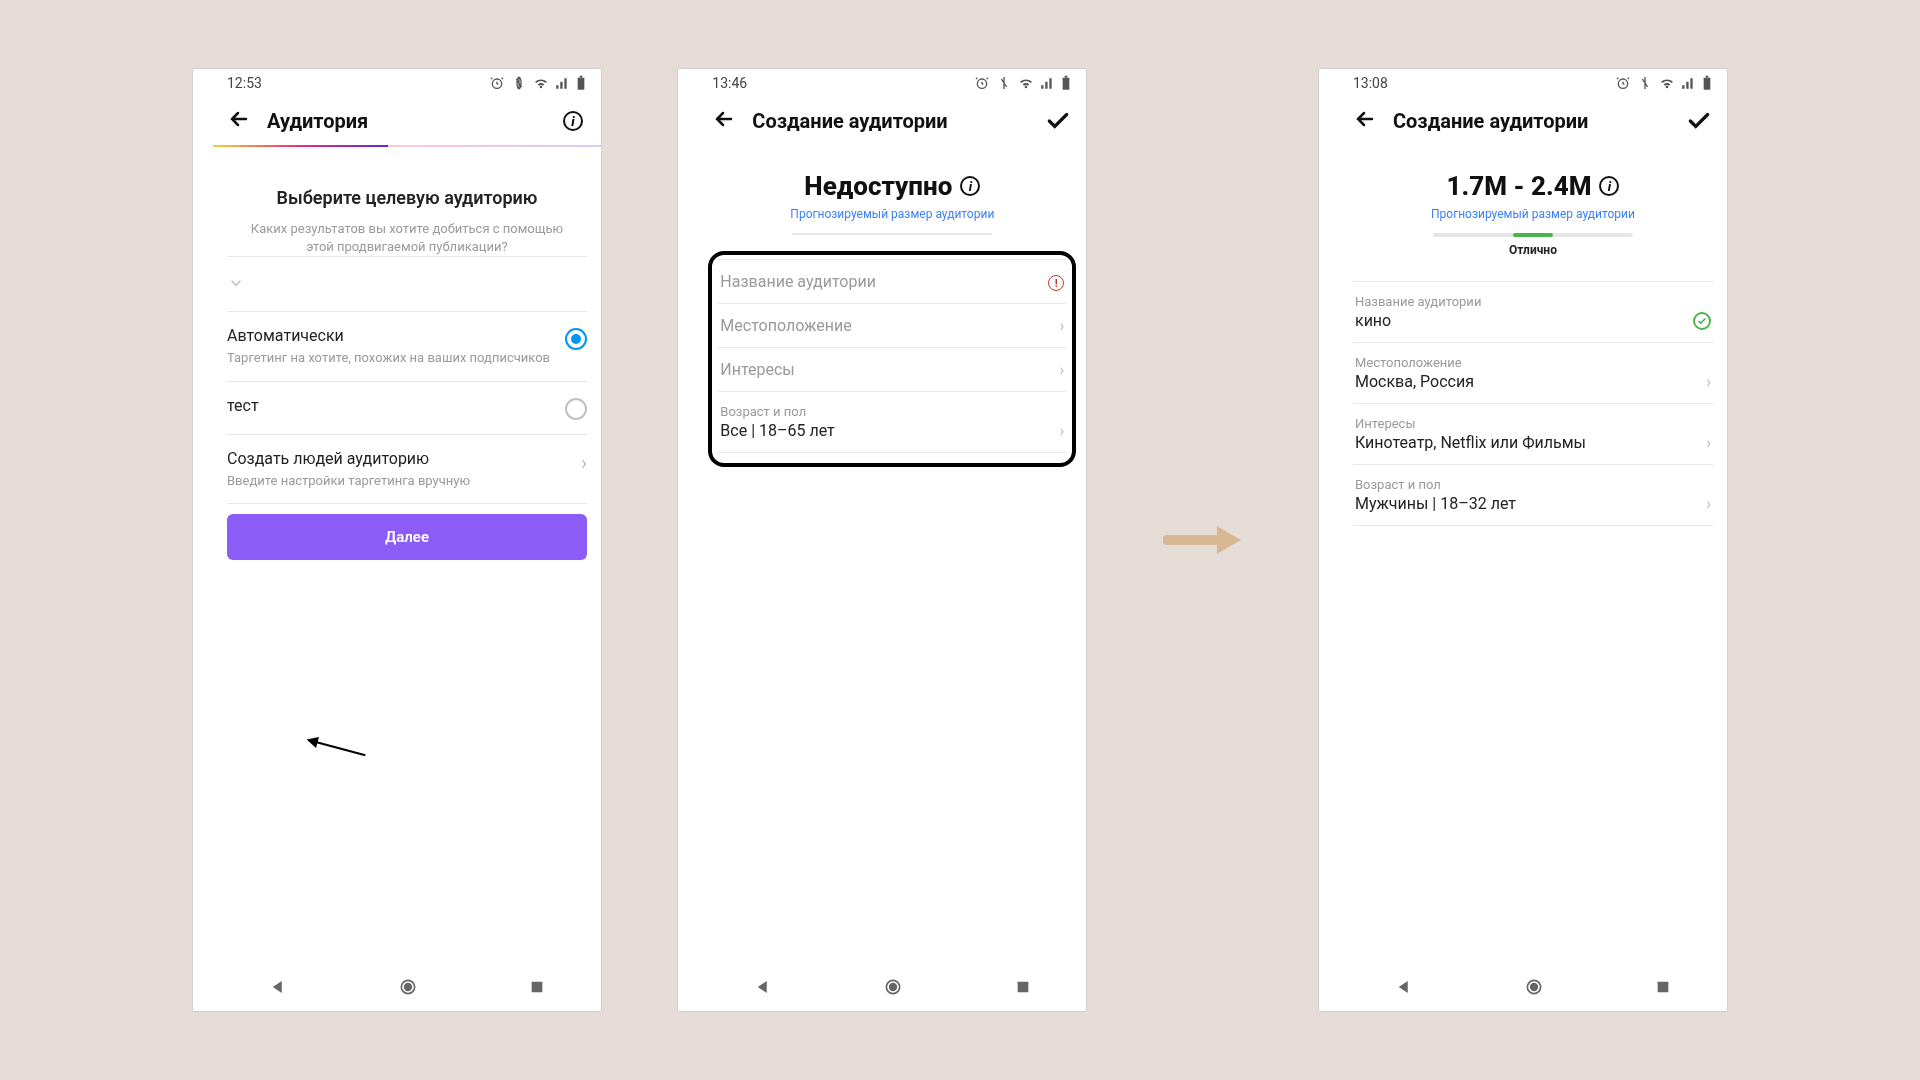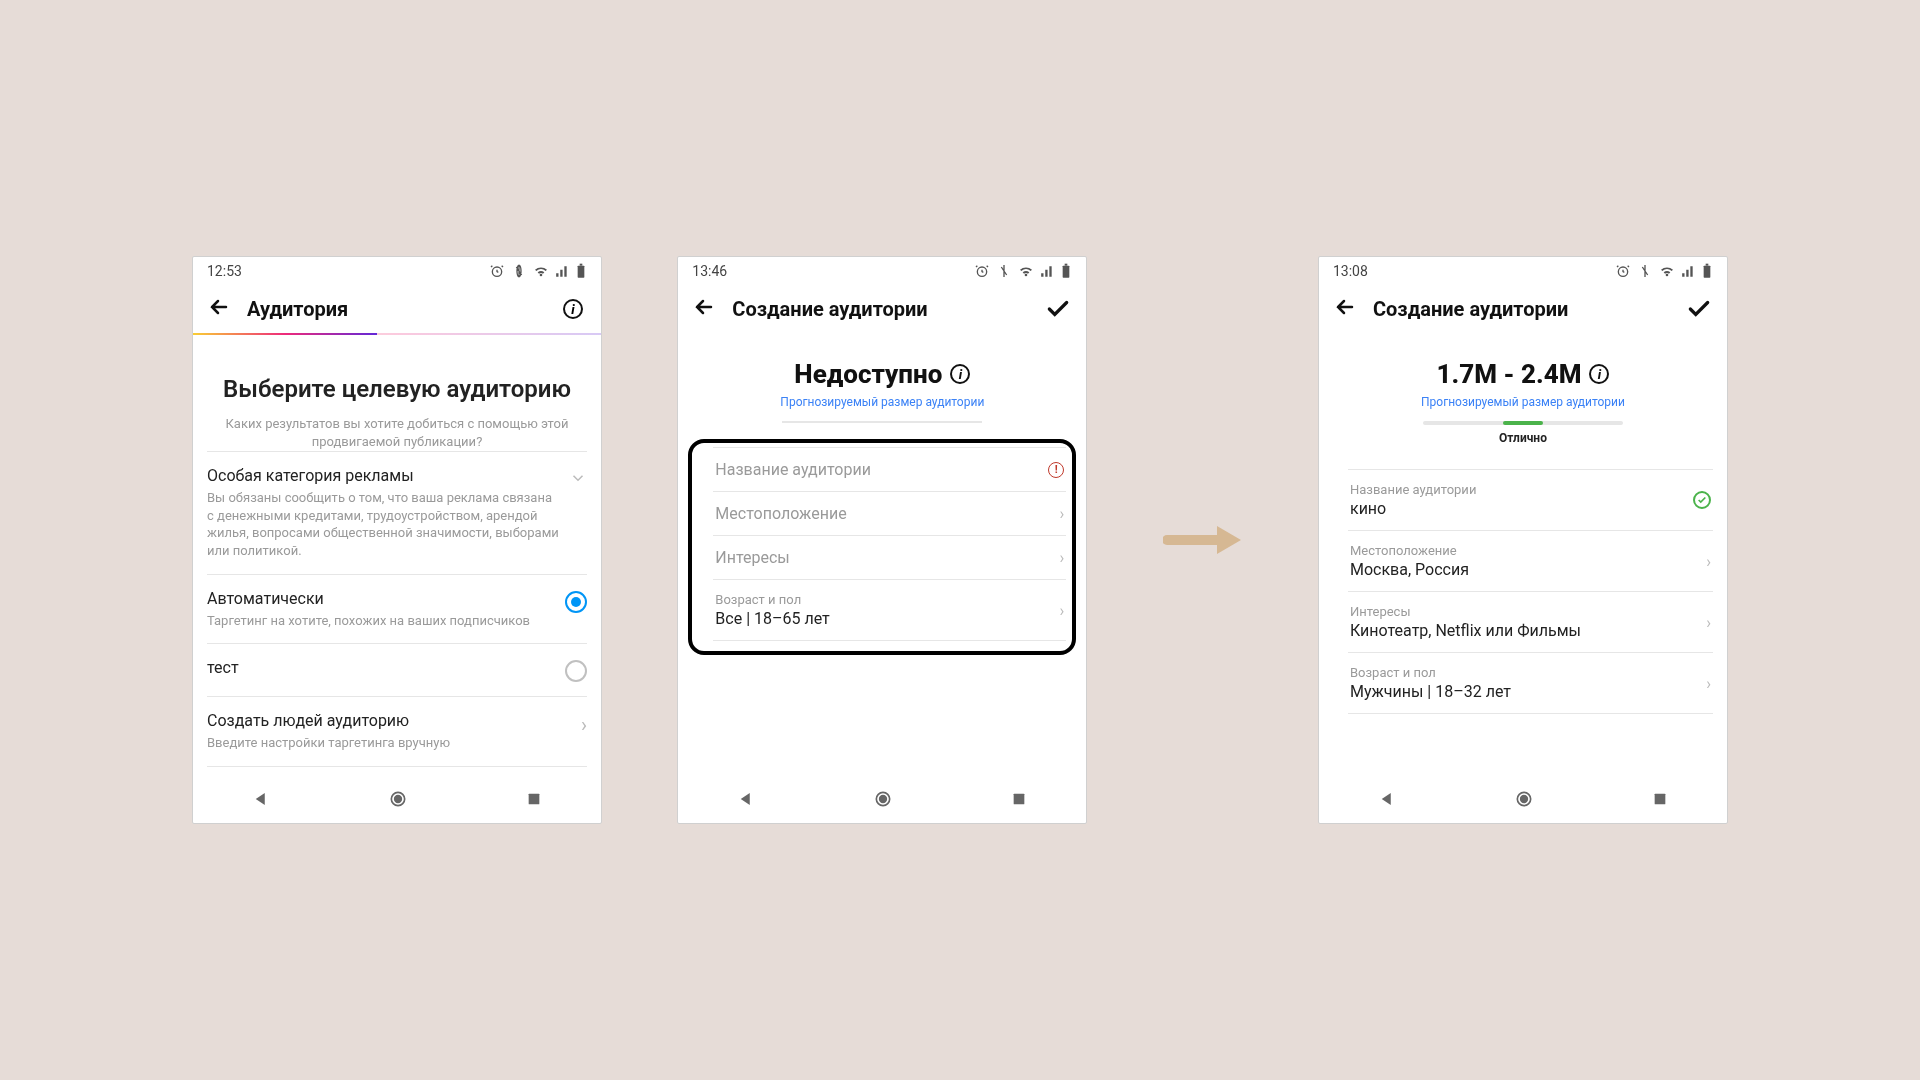--- a/index.html
+++ b/index.html
@@ -15,27 +15,28 @@
     position: absolute;
     left: 50%; top: 50%;
     transform: translate(-50%, -50%);
     width: 1536px; height: 900px;
     display: flex;
     align-items: center;
     justify-content: space-between;
   }
   .phone {
     width: 410px;
-    height: 568px;
+    height: 944px;
     background: #fff;
     border: 1px solid #d0d0d0;
     border-radius: 2px;
     display: flex;
     flex-direction: column;
     position: relative;
+    padding-left: 20px;
   }
   .status-bar {
     height: 28px;
     display: flex;
     align-items: center;
     justify-content: space-between;
     padding: 0 14px;
     font-size: 14px;
     color: #444;
   }
@@ -57,21 +58,21 @@
   .header .right-icon { width: 28px; height:28px; display:flex; align-items:center; justify-content:center; }
   .gradient-bar-wrap { height:2px; position:relative; }
   .gradient-full {
     position:absolute; left:0; right:0; height:2px;
     background: linear-gradient(90deg,#f9ce34,#ee2a7b 50%,#6228d7);
     opacity:.25;
   }
   .content { flex:1; overflow:hidden; padding: 0 14px; }
   .big-heading {
     text-align:center;
-    font-size:24px;
+    font-size:18px;
     font-weight:600;
     color:#222;
     margin-top: 40px;
   }
   .sub-heading {
     text-align:center;
     font-size:13px;
     color:#9a9a9a;
     margin-top: 12px;
     line-height:1.4;
@@ -131,21 +132,21 @@
   .reach-bar-fill {
     position:absolute; left:40%; width:20%; top:0; bottom:0;
     background:#4bb34b; border-radius:4px;
   }
   .reach-status {
     text-align:center; font-size:12px; font-weight:700; color:#222; margin-top:6px;
   }
   .form-row {
     border-bottom:1px solid #e6e6e6;
     padding:12px 2px;
-    display:flex; align-items:center;margin-left:15px;
+    display:flex; align-items:flex-end;
   }
   .form-row .ftext { flex:1; }
   .form-row .flabel { font-size:13px; color:#9a9a9a; }
   .form-row .fvalue { font-size:16px; color:#222; margin-top:2px; }
   .form-row .ficon { width:22px; display:flex; justify-content:flex-end; color:#bbb; }
   .callout {
     border: 4px solid #000;
     border-radius: 16px;
     margin: 16px -4px 0;
     padding: 4px 6px 10px;
@@ -204,24 +205,20 @@
     <div class="gradient-bar-wrap">
       <div class="gradient-full"></div>
       <div style="position:absolute;left:0;width:45%;height:2px;background:linear-gradient(90deg,#f9ce34,#ee2a7b,#6228d7);"></div>
     </div>
 
     <div class="content" style="position:relative;">
       <div class="big-heading">Выберите целевую аудиторию</div>
       <div class="sub-heading">Каких результатов вы хотите добиться с помощью этой продвигаемой публикации?</div>
 
       <div class="section">
-        <div class="text">
-          <div class="label">Особая категория рекламы</div>
-          <div class="desc">Вы обязаны сообщить о том, что ваша реклама связана с денежными кредитами, трудоустройством, арендой жилья, вопросами общественной значимости, выборами или политикой.</div>
-        </div>
         <span class="chev">
           <svg width="18" height="18" viewBox="0 0 24 24" fill="none" stroke="#bbb" stroke-width="2">
               <path d="M6 9l6 6 6-6"></path>
             </svg>
         </span>
       </div>
 
       <div class="section">
         <div class="text">
           <div class="label">Автоматически</div>

